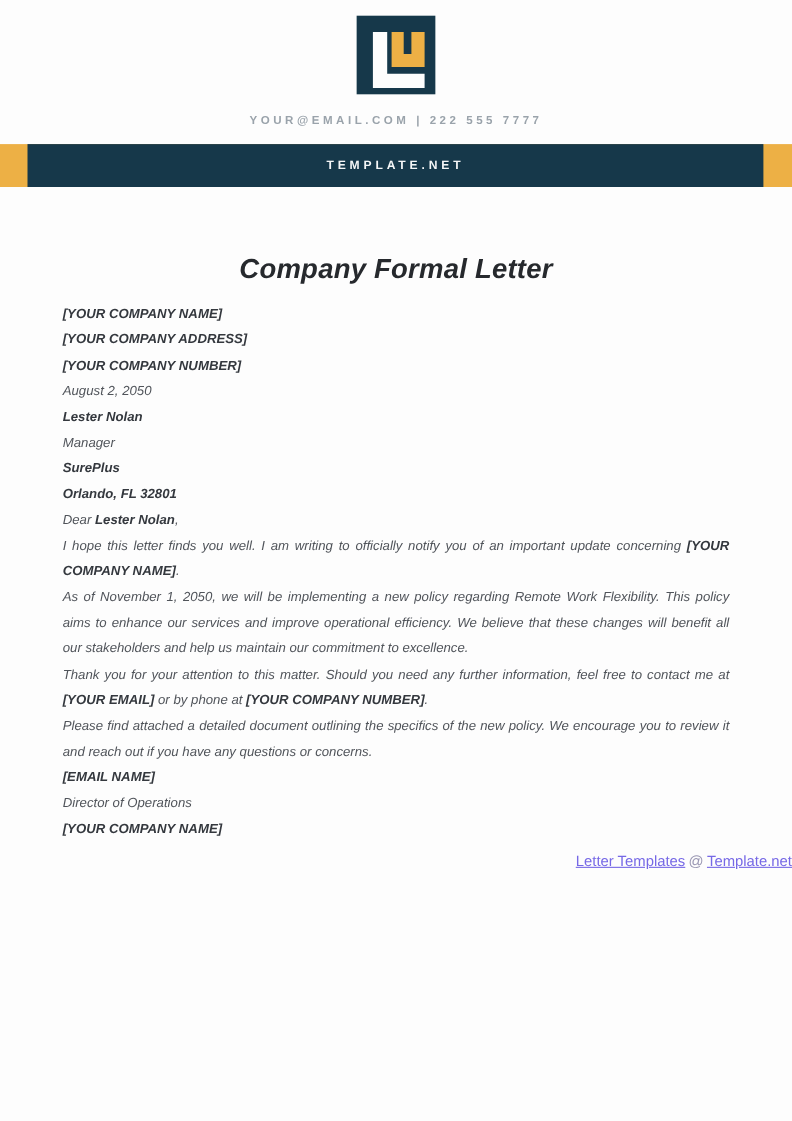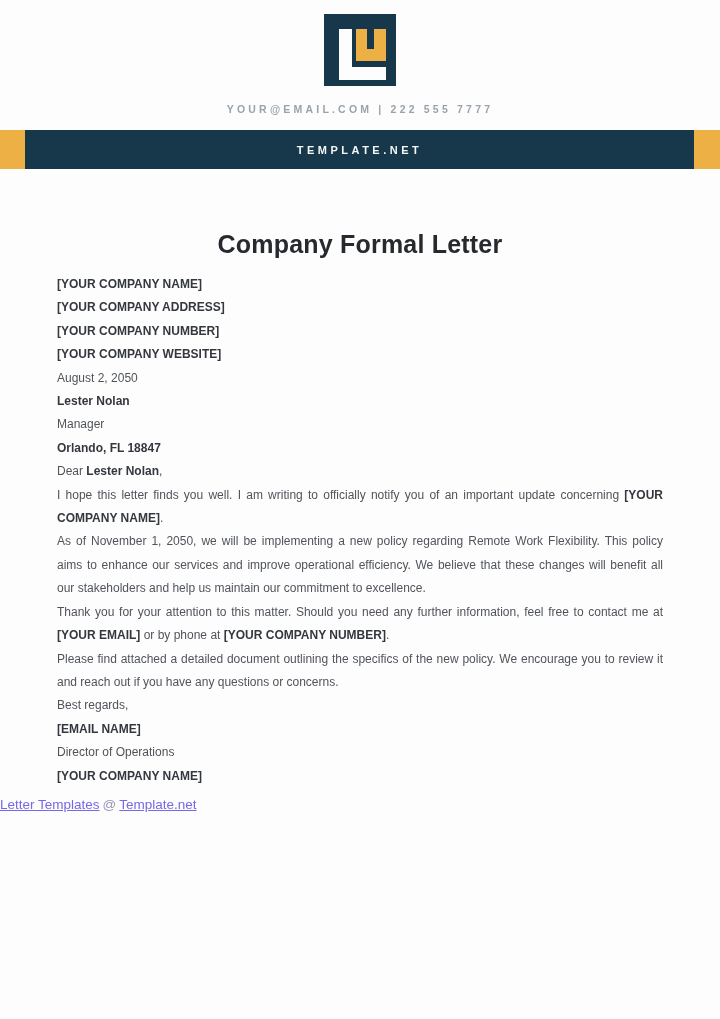--- a/index.html
+++ b/index.html
@@ -44,41 +44,41 @@
     background: var(--navy);
     display: flex; align-items: center; justify-content: center;
   }
   .banner-text {
     color: #f4f6f7;
     font-size: 11px;
     font-weight: 700;
     letter-spacing: 3.5px;
   }
   
-  .letter { padding: 58px 57px 0 57px; }
+  .letter { padding: 58px 57px 0 57px; font-style: italic; }
   .title {
     text-align: center;
     font-size: 25px;
     line-height: 34px;
     font-weight: 700;
     color: var(--title);
     margin-bottom: 12px;
     letter-spacing: 0.2px;
   }
   .letter p {
     font-size: 12px;
     line-height: 23.4px;
     color: var(--text);
   }
   .letter p.just { text-align: justify; }
   .letter p b { font-weight: 700; color: var(--text-bold); }
   
   .footer {
     margin-top: 8px;
-    text-align: left;
+    text-align: right;
     font-size: 13.5px;
     line-height: 18px;
     color: #8f8f8f;
   }
   .footer a {
     color: var(--link);
     text-decoration: underline;
     cursor: pointer;
   }
   .footer .sep { color: #9a97b3; padding: 0 3px; }
@@ -104,31 +104,30 @@
       <span class="banner-text">TEMPLATE.NET</span>
     </div>
   </div>
 
   <div class="letter">
     <div class="title">Company Formal Letter</div>
 
     <p><b>[YOUR COMPANY NAME]</b></p>
     <p><b>[YOUR COMPANY ADDRESS]</b></p>
     <p><b>[YOUR COMPANY NUMBER]</b></p>
-    <p><b>[YOUR COMPANY WEBSITE]</b></p>
     <p><span>August 2, 2050</span></p>
     <p><b>Lester Nolan</b></p>
     <p><span>Manager</span></p>
-    <p><b>Orlando, FL 18847</b></p>
+    <p><b>SurePlus</b></p>
+    <p><b>Orlando, FL 32801</b></p>
     <p><span>Dear </span><b>Lester Nolan</b><span>,</span></p>
     <p class="just"><span>I hope this letter finds you well. I am writing to officially notify you of an important update concerning </span><b>[YOUR COMPANY NAME]</b><span>.</span></p>
     <p class="just"><span>As of November 1, 2050, we will be implementing a new policy regarding Remote Work Flexibility. This policy aims to enhance our services and improve operational efficiency. We believe that these changes will benefit all our stakeholders and help us maintain our commitment to excellence.</span></p>
     <p class="just"><span>Thank you for your attention to this matter. Should you need any further information, feel free to contact me at </span><b>[YOUR EMAIL]</b><span> or by phone at </span><b>[YOUR COMPANY NUMBER]</b><span>.</span></p>
     <p class="just"><span>Please find attached a detailed document outlining the specifics of the new policy. We encourage you to review it and reach out if you have any questions or concerns.</span></p>
-    <p><span>Best regards,</span></p>
     <p><b>[EMAIL NAME]</b></p>
     <p><span>Director of Operations</span></p>
     <p><b>[YOUR COMPANY NAME]</b></p>
   </div>
 
   <div class="footer">
     <a>Letter Templates</a><span class="sep">@</span><a>Template.net</a>
   </div>
 
 </div>

